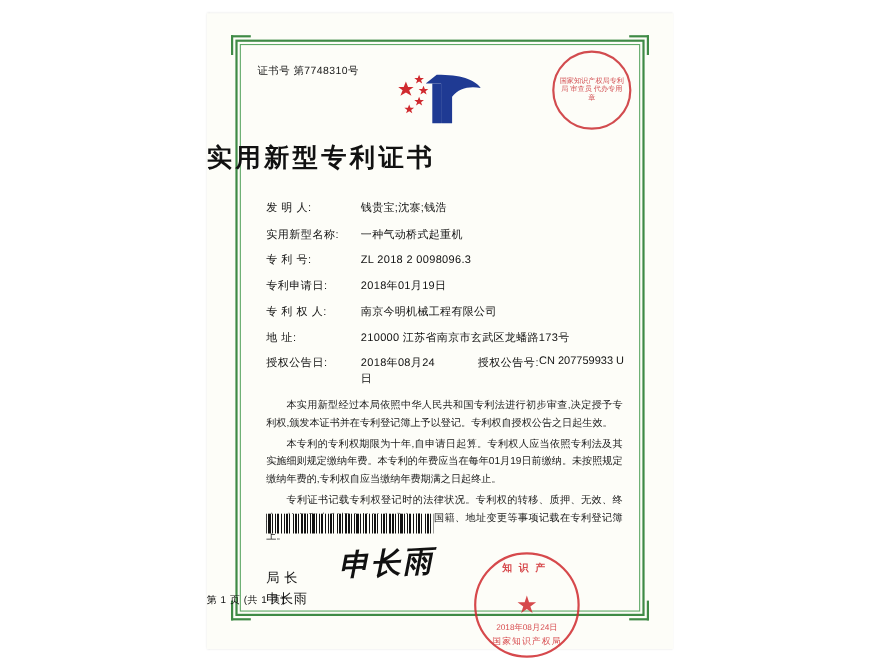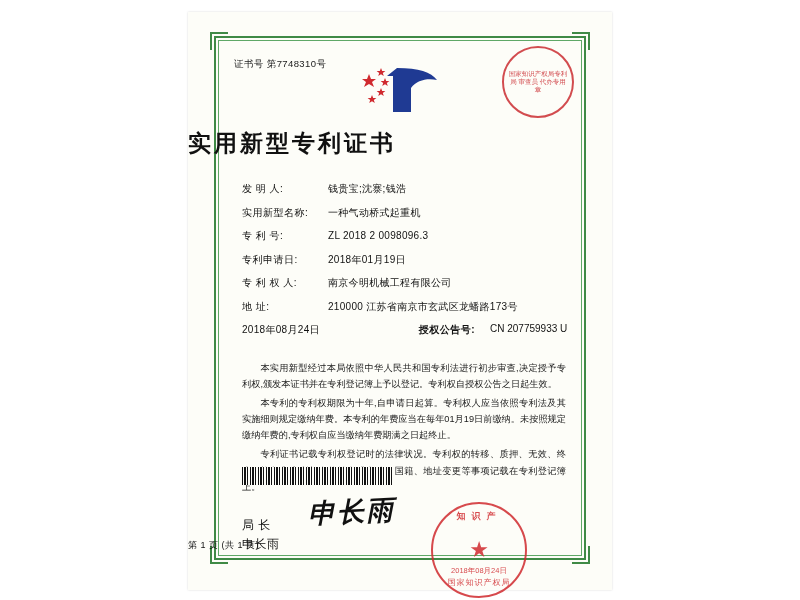--- a/index.html
+++ b/index.html
@@ -110,23 +110,22 @@
     letter-spacing: 0.5px;
     white-space: nowrap;
   }
   .row .val {
     flex: 1;
     letter-spacing: 0.3px;
   }
   .row.split .lbl2 {
     width: 86px;
     flex: 0 0 86px;
-    text-align: center;
+    text-align: right;
     letter-spacing: 0.5px;
-    font-weight: bold;
   }
   .row.split .val2 {
     flex: 0 0 auto;
   }
   .half-left { display: flex; flex: 0 0 50%; }
   .half-right { display: flex; flex: 1; }
 
   
   .body-text {
     position: absolute;
@@ -324,20 +323,21 @@
         <span class="val">南京今明机械工程有限公司</span>
       </div>
 
       <div class="row">
         <span class="lbl">地      址:</span>
         <span class="val">210000 江苏省南京市玄武区龙蟠路173号</span>
       </div>
 
       <div class="row split">
         <span class="half-left">
+          <span class="lbl">授权公告日:</span>
           <span class="val">2018年08月24日</span>
         </span>
         <span class="half-right">
           <span class="lbl2">授权公告号:</span>
           <span class="val2">CN 207759933 U</span>
         </span>
       </div>
 
     </div>
 

